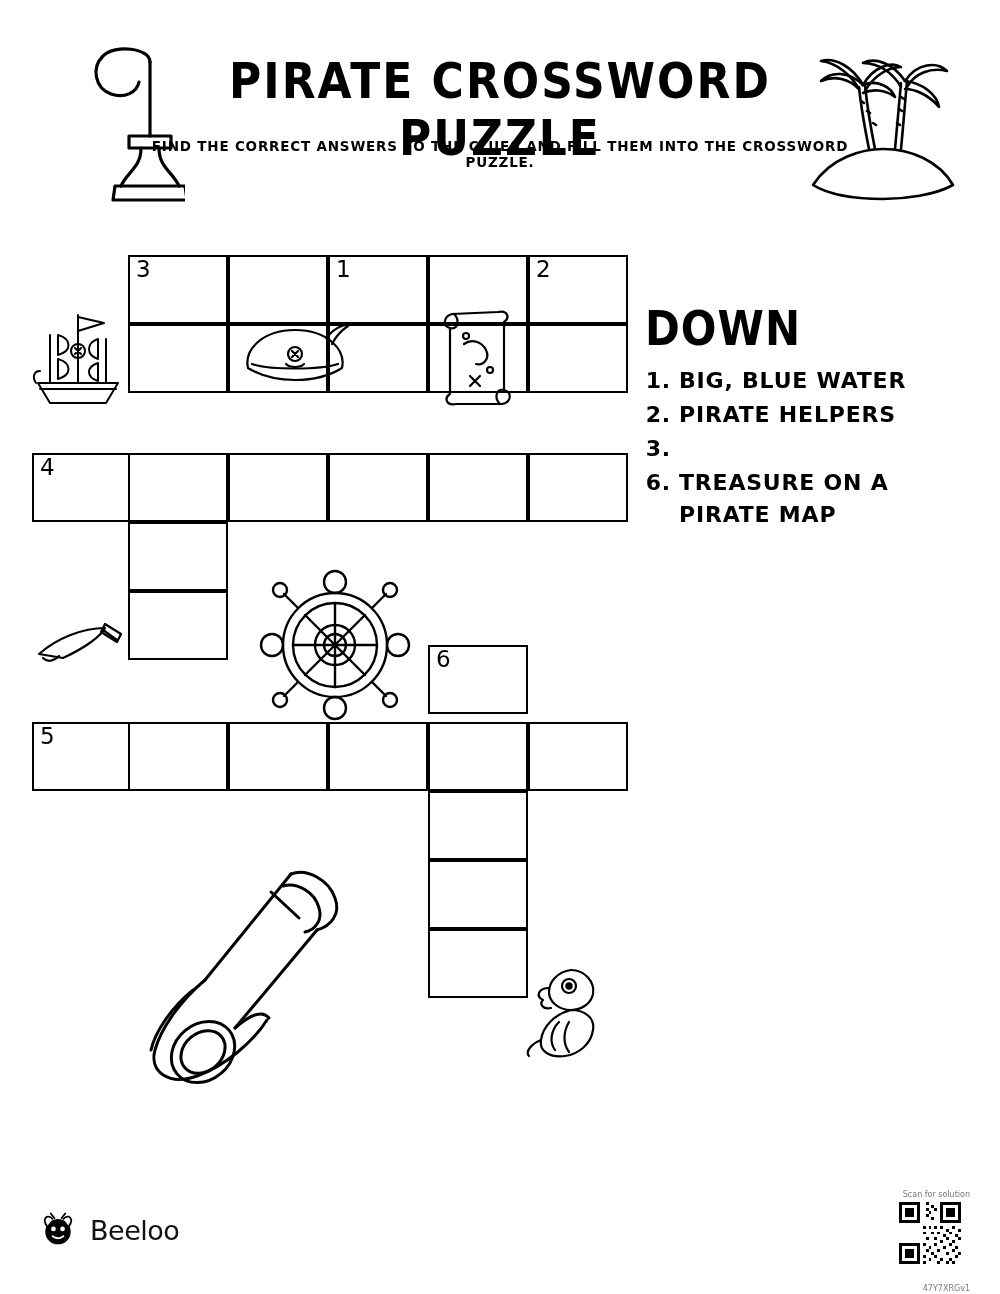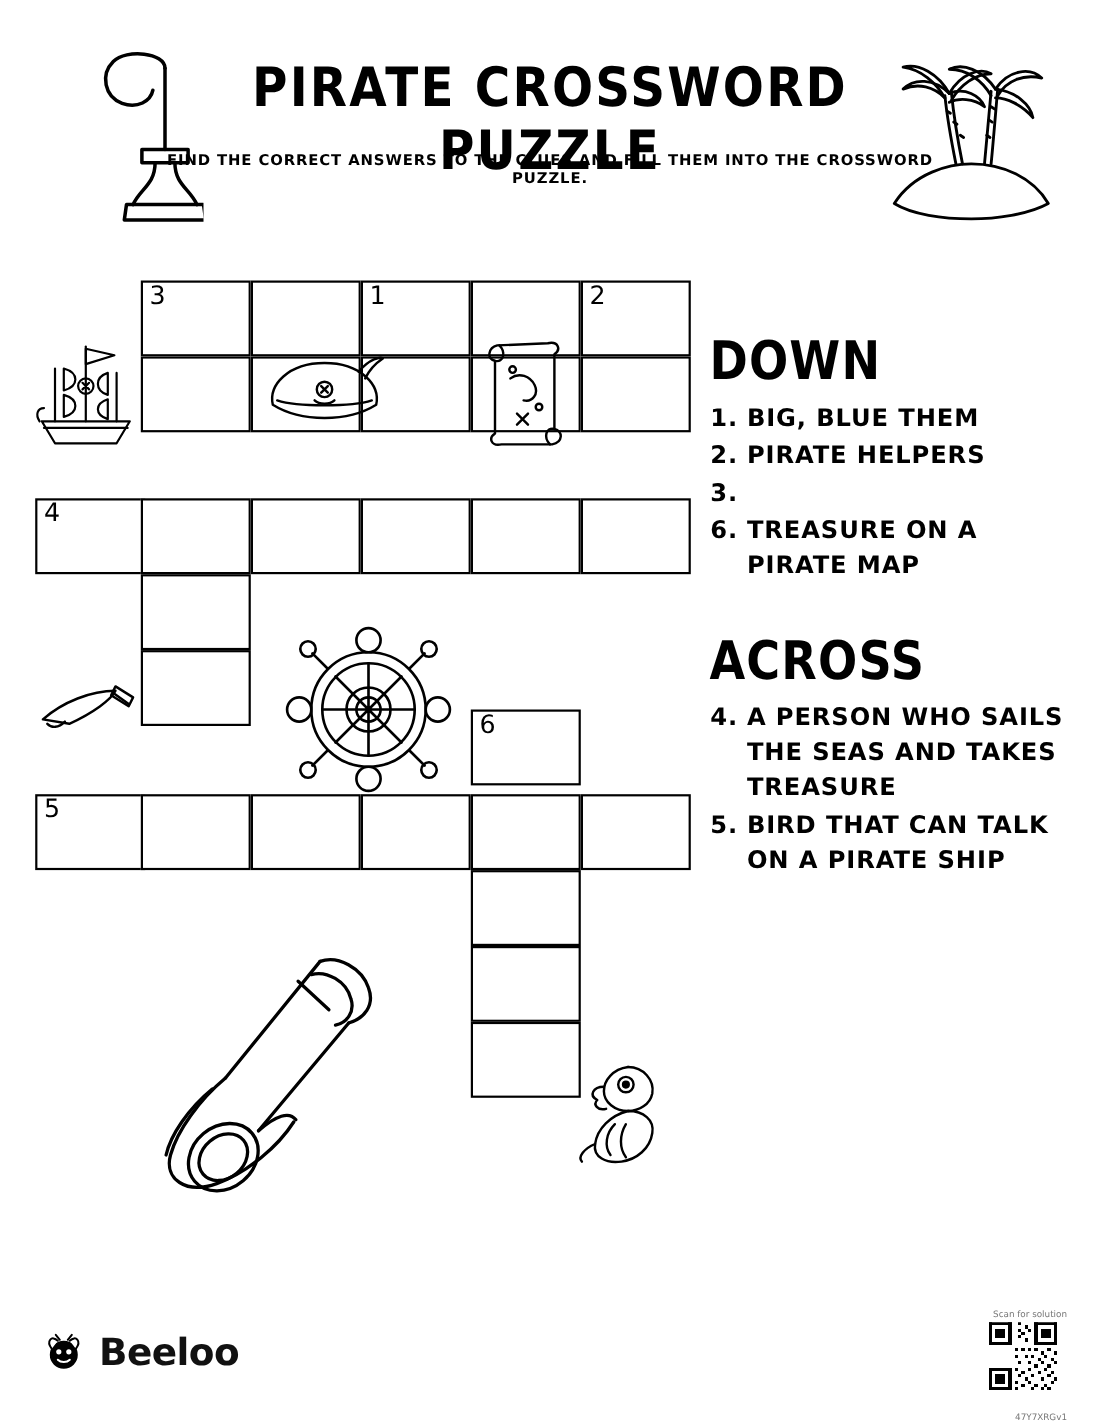--- a/index.html
+++ b/index.html
@@ -145,22 +145,22 @@
     height: 114px;
   }
   #brand {
     position: absolute;
     left: 38px;
     top: 28px;
     display: flex;
     align-items: center;
   }
   #brand-name {
-    font-size: 34px;
-    font-weight: bold;
+    font-size: 27px;
+    font-weight: normal;
     margin-left: 12px;
     letter-spacing: -0.5px;
     color: #111;
   }
   #copyright {
     position: absolute;
     left: 0;
     top: 80px;
     width: 1000px;
     text-align: center;
@@ -390,49 +390,36 @@
   </svg>
 </div>
 
 <div id="clues">
 
   <div>
     <div class="clue-heading">DOWN</div>
     <ul class="clue-list" id="down-list">
         <li class="clue-item">
           <span class="clue-num">1.</span>
-          <span class="clue-text">BIG, BLUE THEM</span>
+          <span class="clue-text">BIG, BLUE WATER</span>
         </li>
         <li class="clue-item">
           <span class="clue-num">2.</span>
           <span class="clue-text">PIRATE HELPERS</span>
         </li>
         <li class="clue-item">
           <span class="clue-num">3.</span>
         </li>
         <li class="clue-item">
           <span class="clue-num">6.</span>
           <span class="clue-text">TREASURE ON A PIRATE MAP</span>
         </li>
       </ul>
   </div>
 
-  <div id="across-block">
-    <div class="clue-heading">ACROSS</div>
-    <ul class="clue-list" id="across-list">
-        <li class="clue-item">
-          <span class="clue-num">4.</span>
-          <span class="clue-text">A PERSON WHO SAILS THE SEAS AND TAKES TREASURE</span>
-        </li>
-        <li class="clue-item">
-          <span class="clue-num">5.</span>
-          <span class="clue-text">BIRD THAT CAN TALK ON A PIRATE SHIP</span>
-        </li>
-      </ul>
-  </div>
 </div>
 
 <div id="footer">
   <div id="brand">
     <span>
       <svg viewBox="0 0 44 44" width="40" height="40">
         <g stroke="#000" stroke-width="2" fill="none" stroke-linecap="round">
           <ellipse cx="22" cy="26" rx="13" ry="13" fill="#000"></ellipse>
           <path d="M10 20 C4 12, 10 6, 16 12" fill="#fff"></path>
           <path d="M34 20 C40 12, 34 6, 28 12" fill="#fff"></path>

